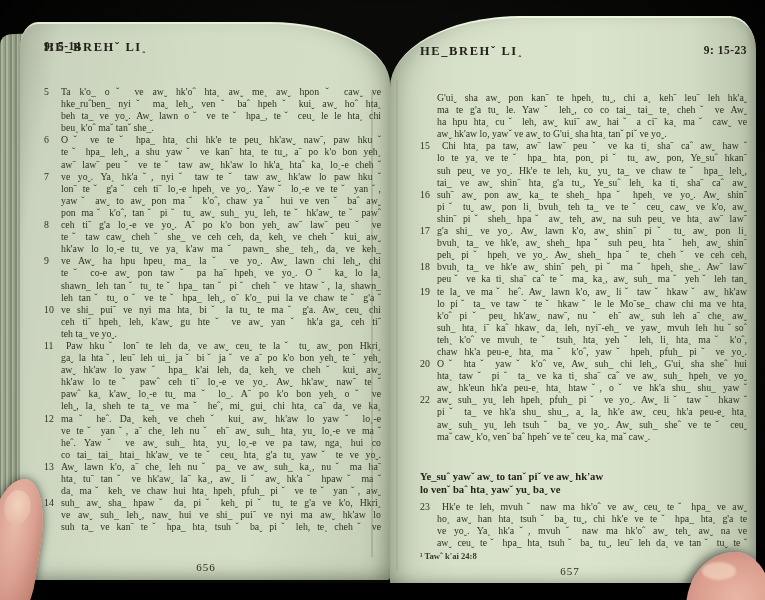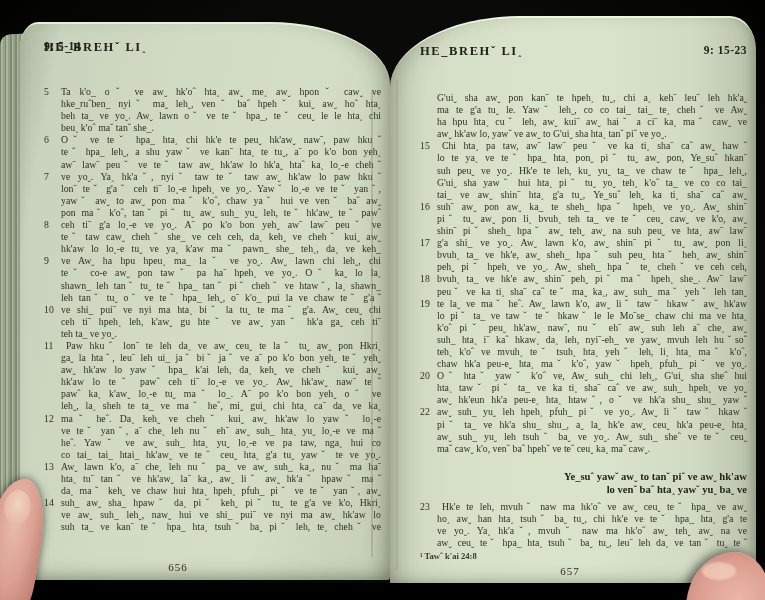--- a/index.html
+++ b/index.html
@@ -25,24 +25,24 @@
   .hdr-right .ref{right:0;}
   .body{position:absolute;font-size:9.8px;}
   .body-left{left:24px;top:62px;width:337px;}
   .body-right1{left:30px;top:74px;width:327px;}
   .body-right2{left:30px;top:483px;width:327px;}
   .line{display:flex;height:12.1px;line-height:12.1px;overflow:hidden;}
   .line:not(.numbered){padding-left:17px;}
   .vnum{flex:0 0 17px;width:17px;}
   .lt{flex:1;display:block;text-align:justify;text-align-last:justify;text-justify:inter-word;white-space:normal;}
   .line.end .lt{text-align-last:left;}
-  .sect{position:absolute;left:30px;top:452px;width:327px;text-align:right;font-weight:bold;color:#25231b;font-size:10.6px;line-height:13px;}
+  .sect{position:absolute;left:30px;top:452px;width:327px;text-align:left;font-weight:bold;color:#25231b;font-size:10.6px;line-height:13px;}
   .footnote{position:absolute;left:30px;top:533px;width:327px;font-size:8.6px;font-weight:bold;color:#3a382c;}
   .pgnum{position:absolute;text-align:center;font-size:11px;color:#2c2a20;letter-spacing:1px;}
-  .pgnum-left{left:8px;top:537px;width:300px;}
+  .pgnum-left{left:36px;top:537px;width:300px;}
   .pgnum-right{left:30px;top:547px;width:300px;}
   .edge-stack{position:absolute;left:0;top:34px;width:27px;height:552px;
     background:repeating-linear-gradient(90deg,#8d977d 0 1.5px,#bfc9af 1.5px 3.5px,#a7b197 3.5px 5px);
     transform:skewY(-2.5deg);border-radius:10px 0 0 4px;opacity:0.9;}
   .crease{position:absolute;width:2px;background:rgba(110,120,90,0.28);}
   .crease-a{left:371px;top:92px;height:465px;}
   .crease-b{left:396px;top:80px;height:490px;background:rgba(110,120,90,0.16);}
   .thumb{position:absolute;left:-12px;top:478px;width:52px;height:140px;transform:rotate(9deg);
     background:radial-gradient(ellipse at 45% 30%,#e9bca8 0%,#dba192 45%,#bf8172 85%,#a96c60 100%);
     border-radius:55% 48% 30% 40% / 40% 45% 30% 35%;box-shadow:0 0 10px rgba(0,0,0,0.6);}
@@ -215,23 +215,20 @@
           <span class="vnum">15</span>
           <span class="lt"> Chi hta˰ pa taw, awˉ lawˉ peuˇ ve ka ti˰ shaˉ caˆ awˬ hawˇ</span>
         </div>
         <div class="line">
           <span class="lt">lo te ya˰ ve teˇ hpa_ hta˰ ponˬ piˇ tuˬ awˬ pon, Ye_suˆ hkanˉ</span>
         </div>
         <div class="line">
           <span class="lt">suh peuˬ ve yoˬ. Hk'e te leh, kuˬ yuˬ ta_ ve chaw teˇ hpa_ lehˬ,</span>
         </div>
         <div class="line">
-          <span class="lt">G'uiˬ sha yawˇ hui hta˰ piˇ tuˬ yoˬ teh˰ k'oˆ ta_ ve co co tai_</span>
-        </div>
-        <div class="line">
           <span class="lt">tai_ ve awˬ shinˉ hta˰ g'a tuˬ, Ye_suˆ lehˬ ka ti˰ shaˉ caˆ awˬ</span>
         </div>
         <div class="line numbered">
           <span class="vnum">16</span>
           <span class="lt">suhˉ awˬ pon awˬ ka_ te sheh_ hpaˇ hpeh˰ ve yoˬ. Awˬ shinˉ</span>
         </div>
         <div class="line">
           <span class="lt">piˇ tuˬ awˬ pon li˰ bvuh˰ teh ta_ ve teˇ ceuˬ cawˬ ve k'o, awˬ</span>
         </div>
         <div class="line">

